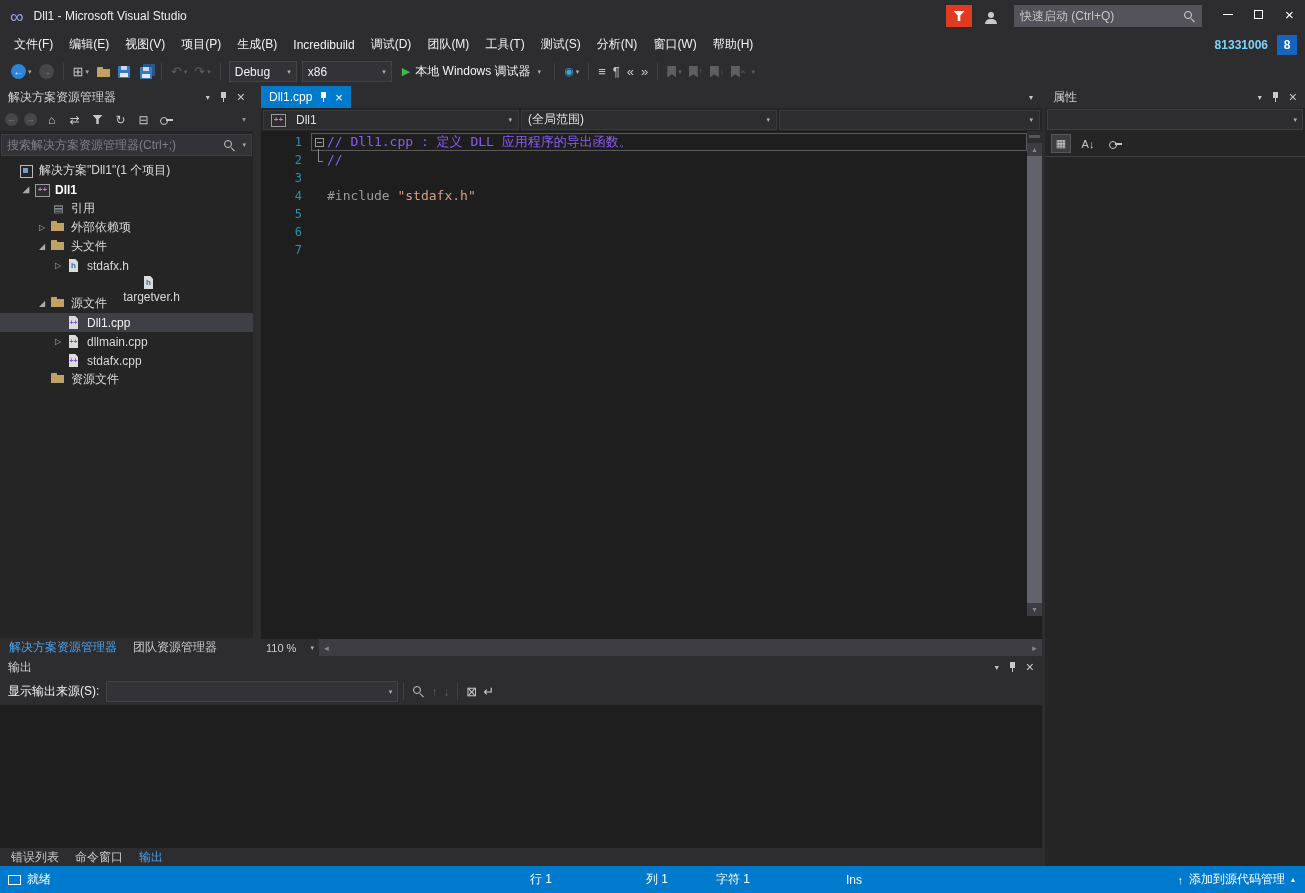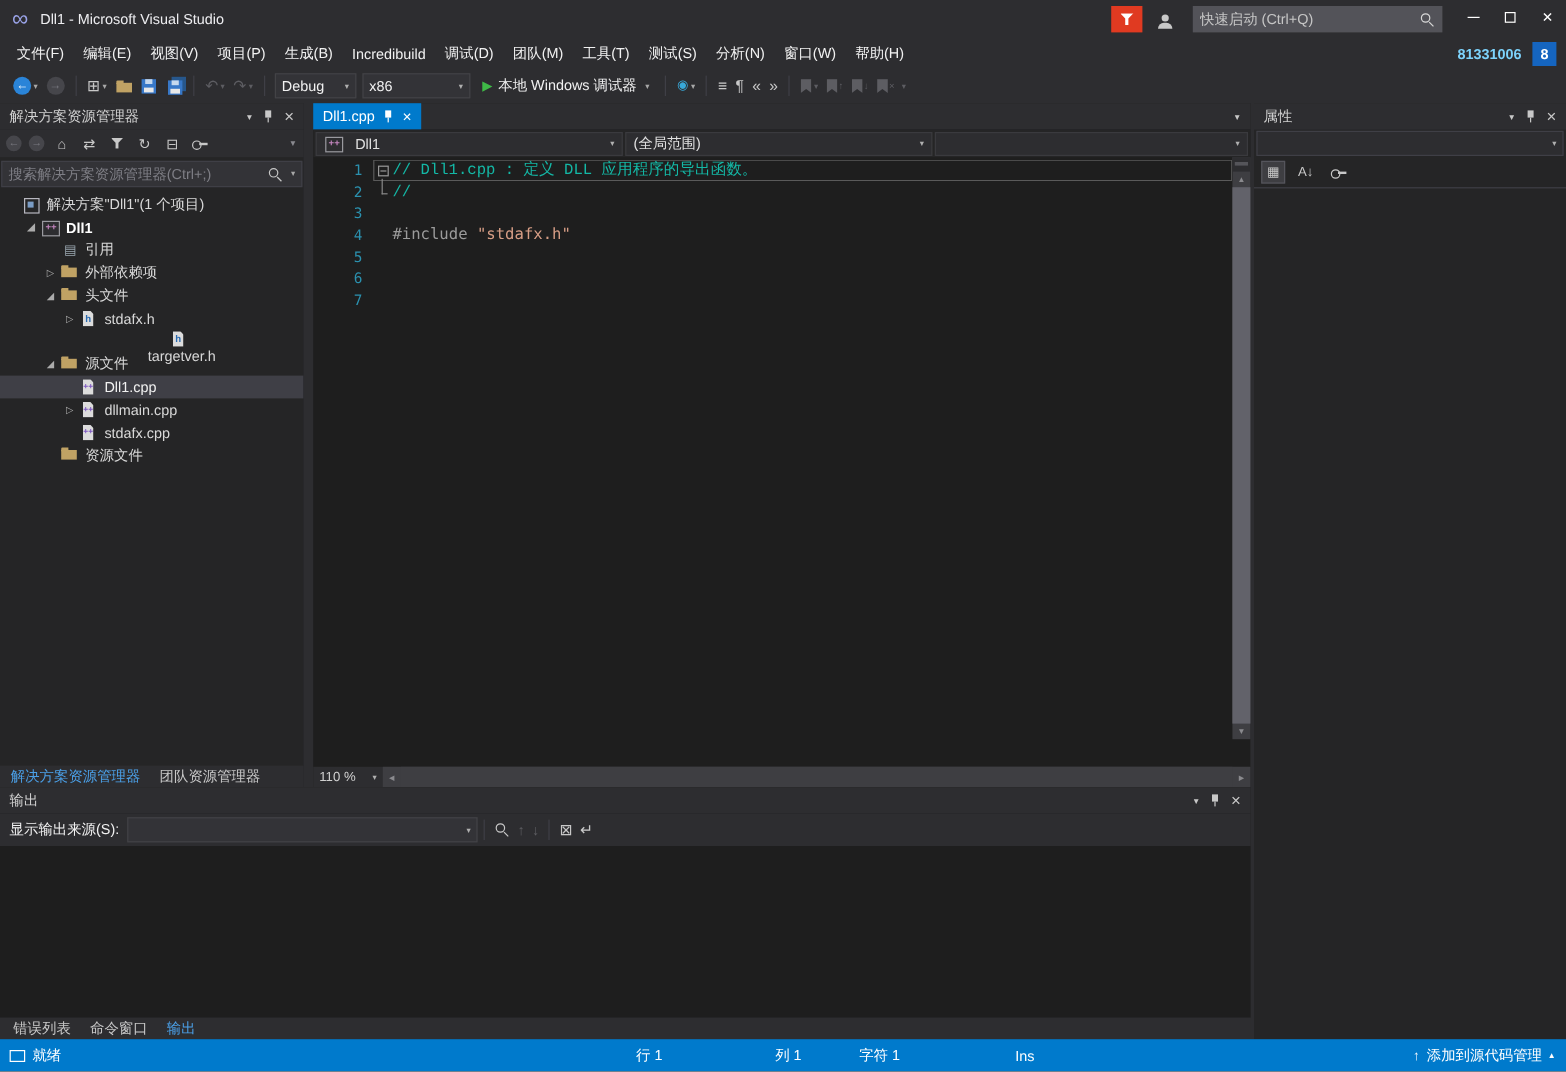--- a/index.html
+++ b/index.html
@@ -11,21 +11,21 @@
   .vs-logo { font-size:19px; color:#9aa3e8; margin-right:10px; line-height:1; }
   .title-text { color:#ededf0; }
   .title-right { margin-left:auto; display:flex; align-items:center; height:100%; }
   .feedback-btn { width:26px; height:22px; background:#e03a21; display:flex; align-items:center; justify-content:center; margin-right:6px; }
   .icon-funnel { width:11px; height:10px; background:#fff; clip-path:polygon(0 0,100% 0,62% 45%,62% 100%,38% 100%,38% 45%); }
   .icon-funnel.gray { background:#c8c8c8; width:10px; height:9px; }
   .person-btn { width:26px; height:22px; display:flex; align-items:flex-end; justify-content:center; padding-bottom:3px; }
   .icon-person { width:12px; height:12px; position:relative; }
   .icon-person::before { content:""; position:absolute; left:3px; top:0; width:6px; height:6px; border-radius:50%; background:#c8c8c8; }
   .icon-person::after { content:""; position:absolute; left:0; bottom:0; width:12px; height:5px; border-radius:6px 6px 0 0; background:#c8c8c8; }
-  .quick-launch { width:208px; height:22px; background:#535359; display:flex; align-items:center; margin:0 10px; padding:0 6px; }
+  .quick-launch { width:188px; height:22px; background:#535359; display:flex; align-items:center; margin:0 10px; padding:0 6px; }
   .ql-input { flex:1; min-width:0; background:transparent; border:none; outline:none; color:#e0e0e0; font:12px "Liberation Sans",sans-serif; }
   .ql-input::placeholder { color:#c6c6c6; }
   .icon-search { width:13px; height:13px; position:relative; flex:none; }
   .icon-search::before { content:""; position:absolute; left:1px; top:1px; width:6px; height:6px; border:1px solid #d8d8d8; border-radius:50%; }
   .icon-search::after { content:""; position:absolute; left:8px; top:8px; width:5px; height:1px; background:#d8d8d8; transform:rotate(45deg); transform-origin:left center; }
   .icon-search.gray::before { border-color:#c8c8c8; } .icon-search.gray::after { background:#c8c8c8; }
   .win-btn { width:31px; height:28px; display:flex; align-items:center; justify-content:center; align-self:flex-start; }
   .glyph-min { width:10px; height:1px; background:#fff; display:block; }
   .glyph-max { width:9px; height:9px; border:1px solid #fff; display:block; }
   .glyph-close { color:#fff; font-size:15px; line-height:1; }
@@ -128,21 +128,21 @@
   .code-area { flex:1; min-width:0; padding-top:2px; font:13px "DejaVu Sans Mono",monospace; overflow:hidden; }
   .code-line { display:flex; height:18px; line-height:18px; }
   .ln { width:50px; flex:none; text-align:right; padding-right:9px; color:#2b91af; font-size:12px; }
   .line-body { flex:1; display:flex; position:relative; }
   .code-line.current .line-body { box-shadow:inset 0 0 0 1px #5a5a5a; }
   .outline-col { width:16px; flex:none; position:relative; display:flex; align-items:center; justify-content:center; }
   .outline-box { width:9px; height:9px; border:1px solid #999; background:#1e1e1e; position:relative; }
   .outline-box::after { content:""; position:absolute; left:1px; top:3px; width:5px; height:1px; background:#999; }
   .outline-guide { position:absolute; left:7px; top:-2px; width:5px; height:13px; border-left:1px solid #888; border-bottom:1px solid #888; }
   .line-text { white-space:pre; }
-  .tok-comment { color:#14b8a6;font-family:Liberation Mono, monospace; } .tok-preproc { color:#9b9b9b; } .tok-string { color:#d69d85; } .tok-plain { color:#dcdcdc; }
+  .tok-comment { color:#8b5cf6; } .tok-preproc { color:#9b9b9b; } .tok-string { color:#d69d85; } .tok-plain { color:#dcdcdc; }
   .vscroll { width:15px; flex:none; background:#3e3e42; display:flex; flex-direction:column; }
   .vgrip { height:12px; background:#2d2d30; position:relative; flex:none; }
   .vgrip::after { content:""; position:absolute; left:2px; right:2px; top:4px; height:3px; background:#55555a; }
   .varrow { height:13px; display:flex; align-items:center; justify-content:center; color:#8a8a8e; font-size:8px; flex:none; }
   .vthumb { flex:1; background:#62626a; }
   .editor-bottom { height:17px; display:flex; align-items:center; background:#2d2d30; flex:none;margin-top:23px; }
   .zoom-combo { width:58px; height:17px; display:flex; align-items:center; gap:3px; padding:0 5px; color:#d0d0d0; font-size:11px; flex:none; }
   .hscroll { flex:1; height:17px; display:flex; align-items:center; background:#3e3e42; }
   .harrow { width:15px; text-align:center; color:#8a8a8e; font-size:9px; }
   .htrack { flex:1; height:100%; background:#3e3e42; }

